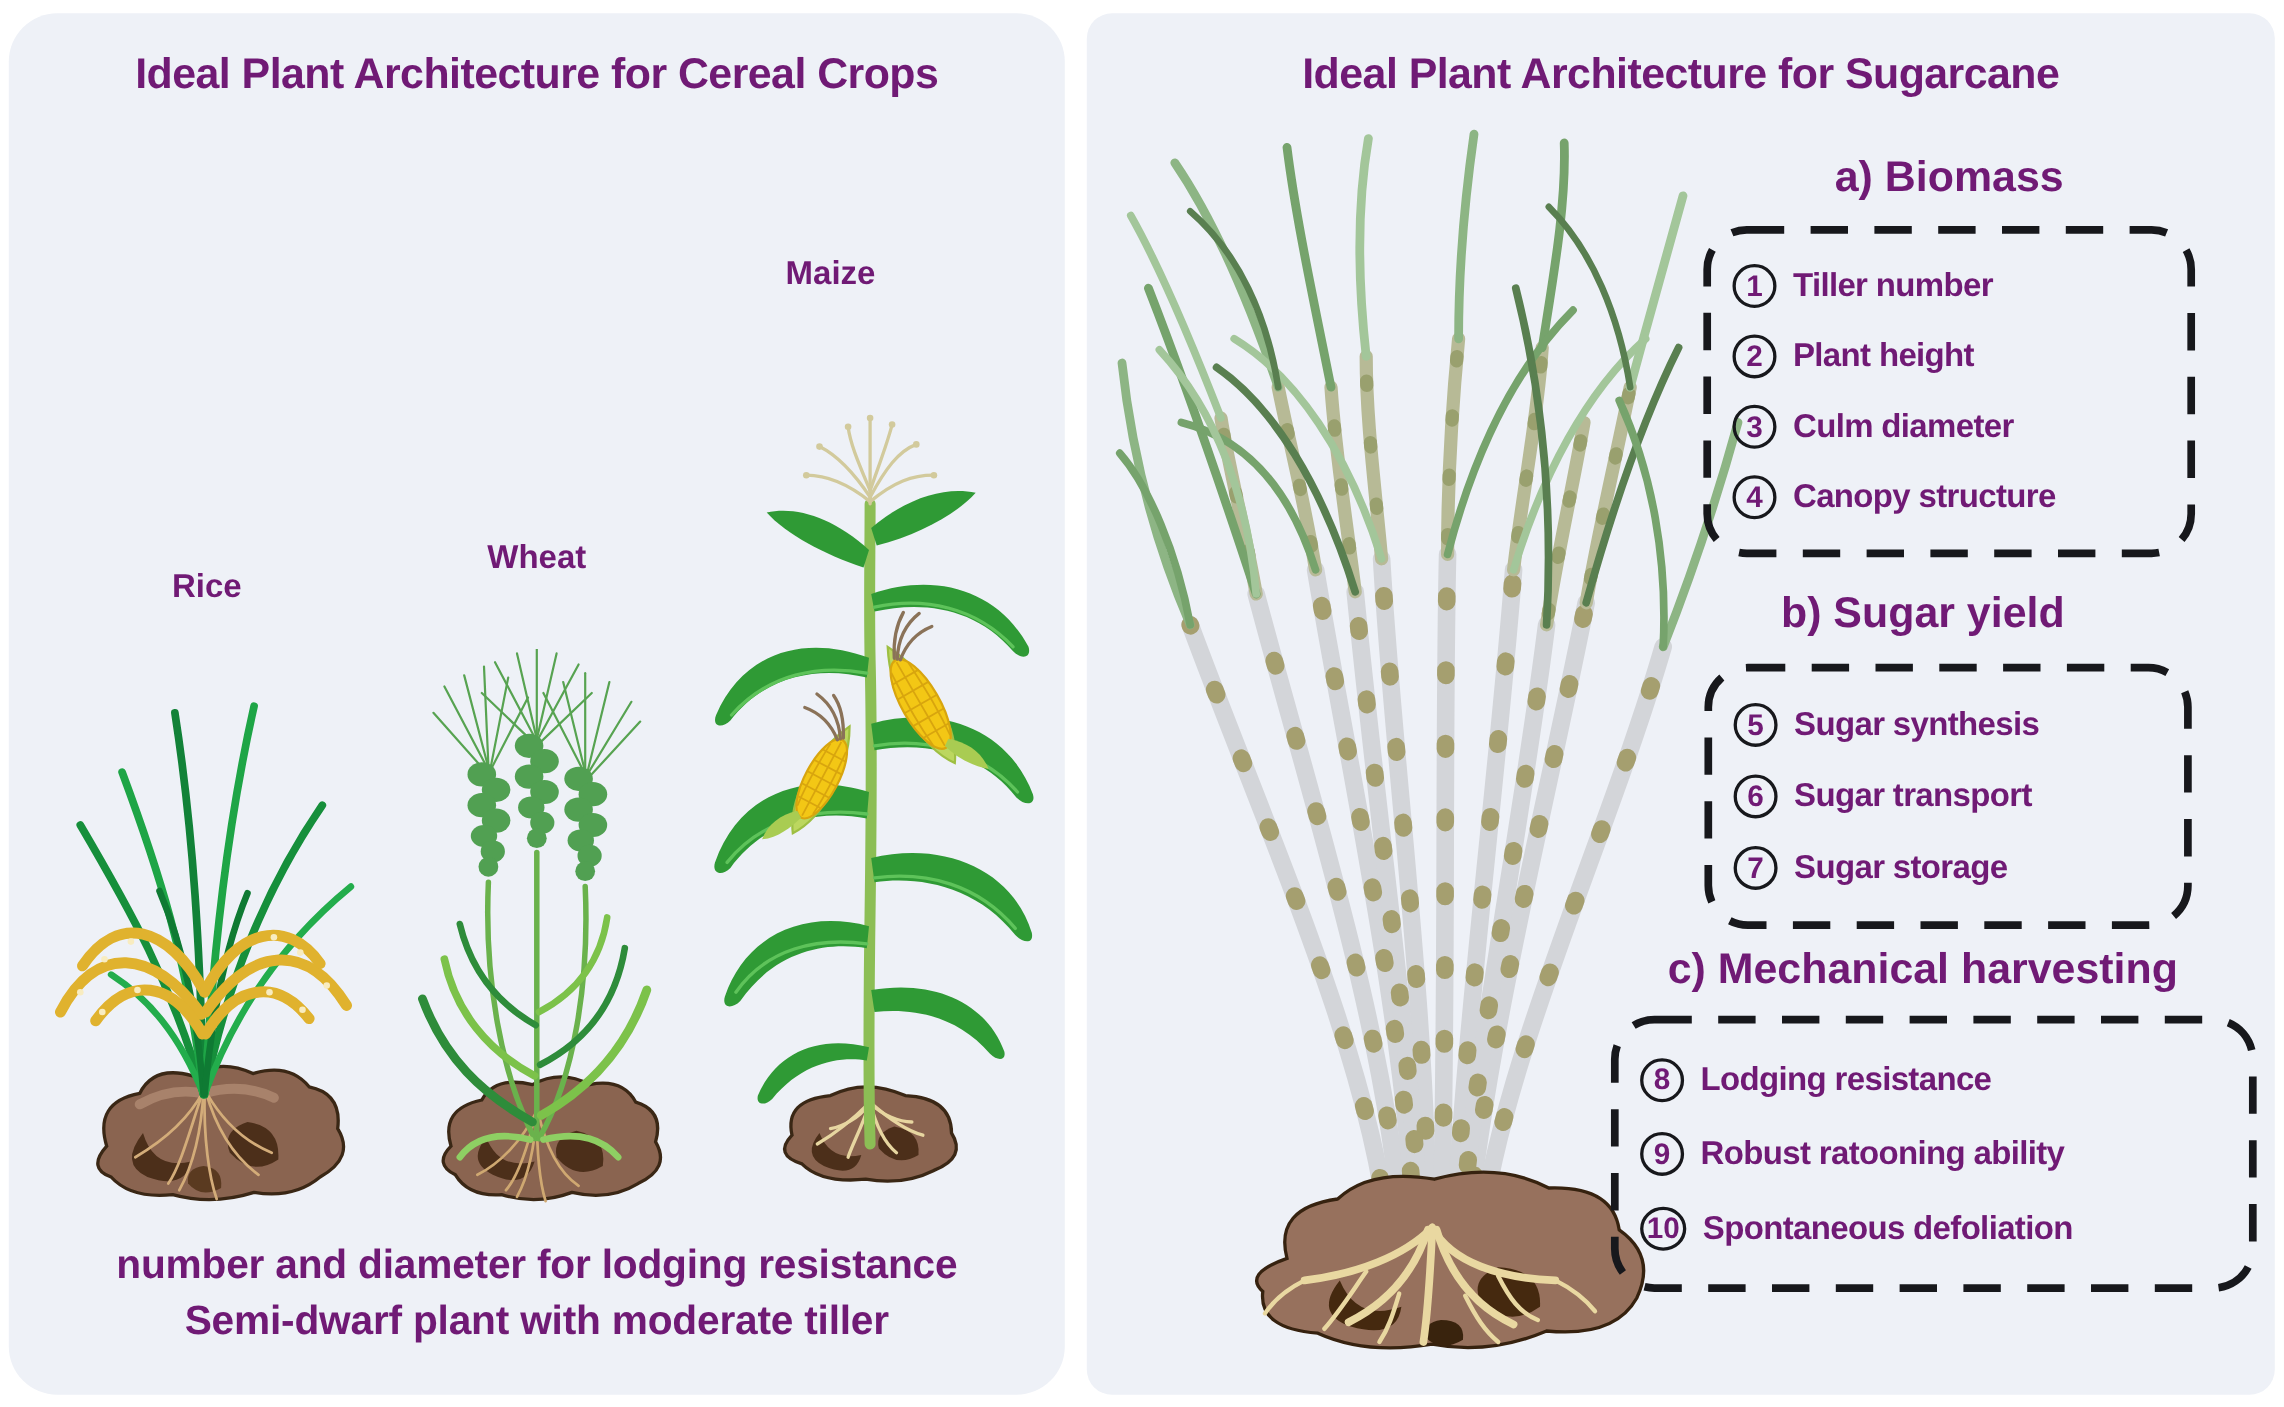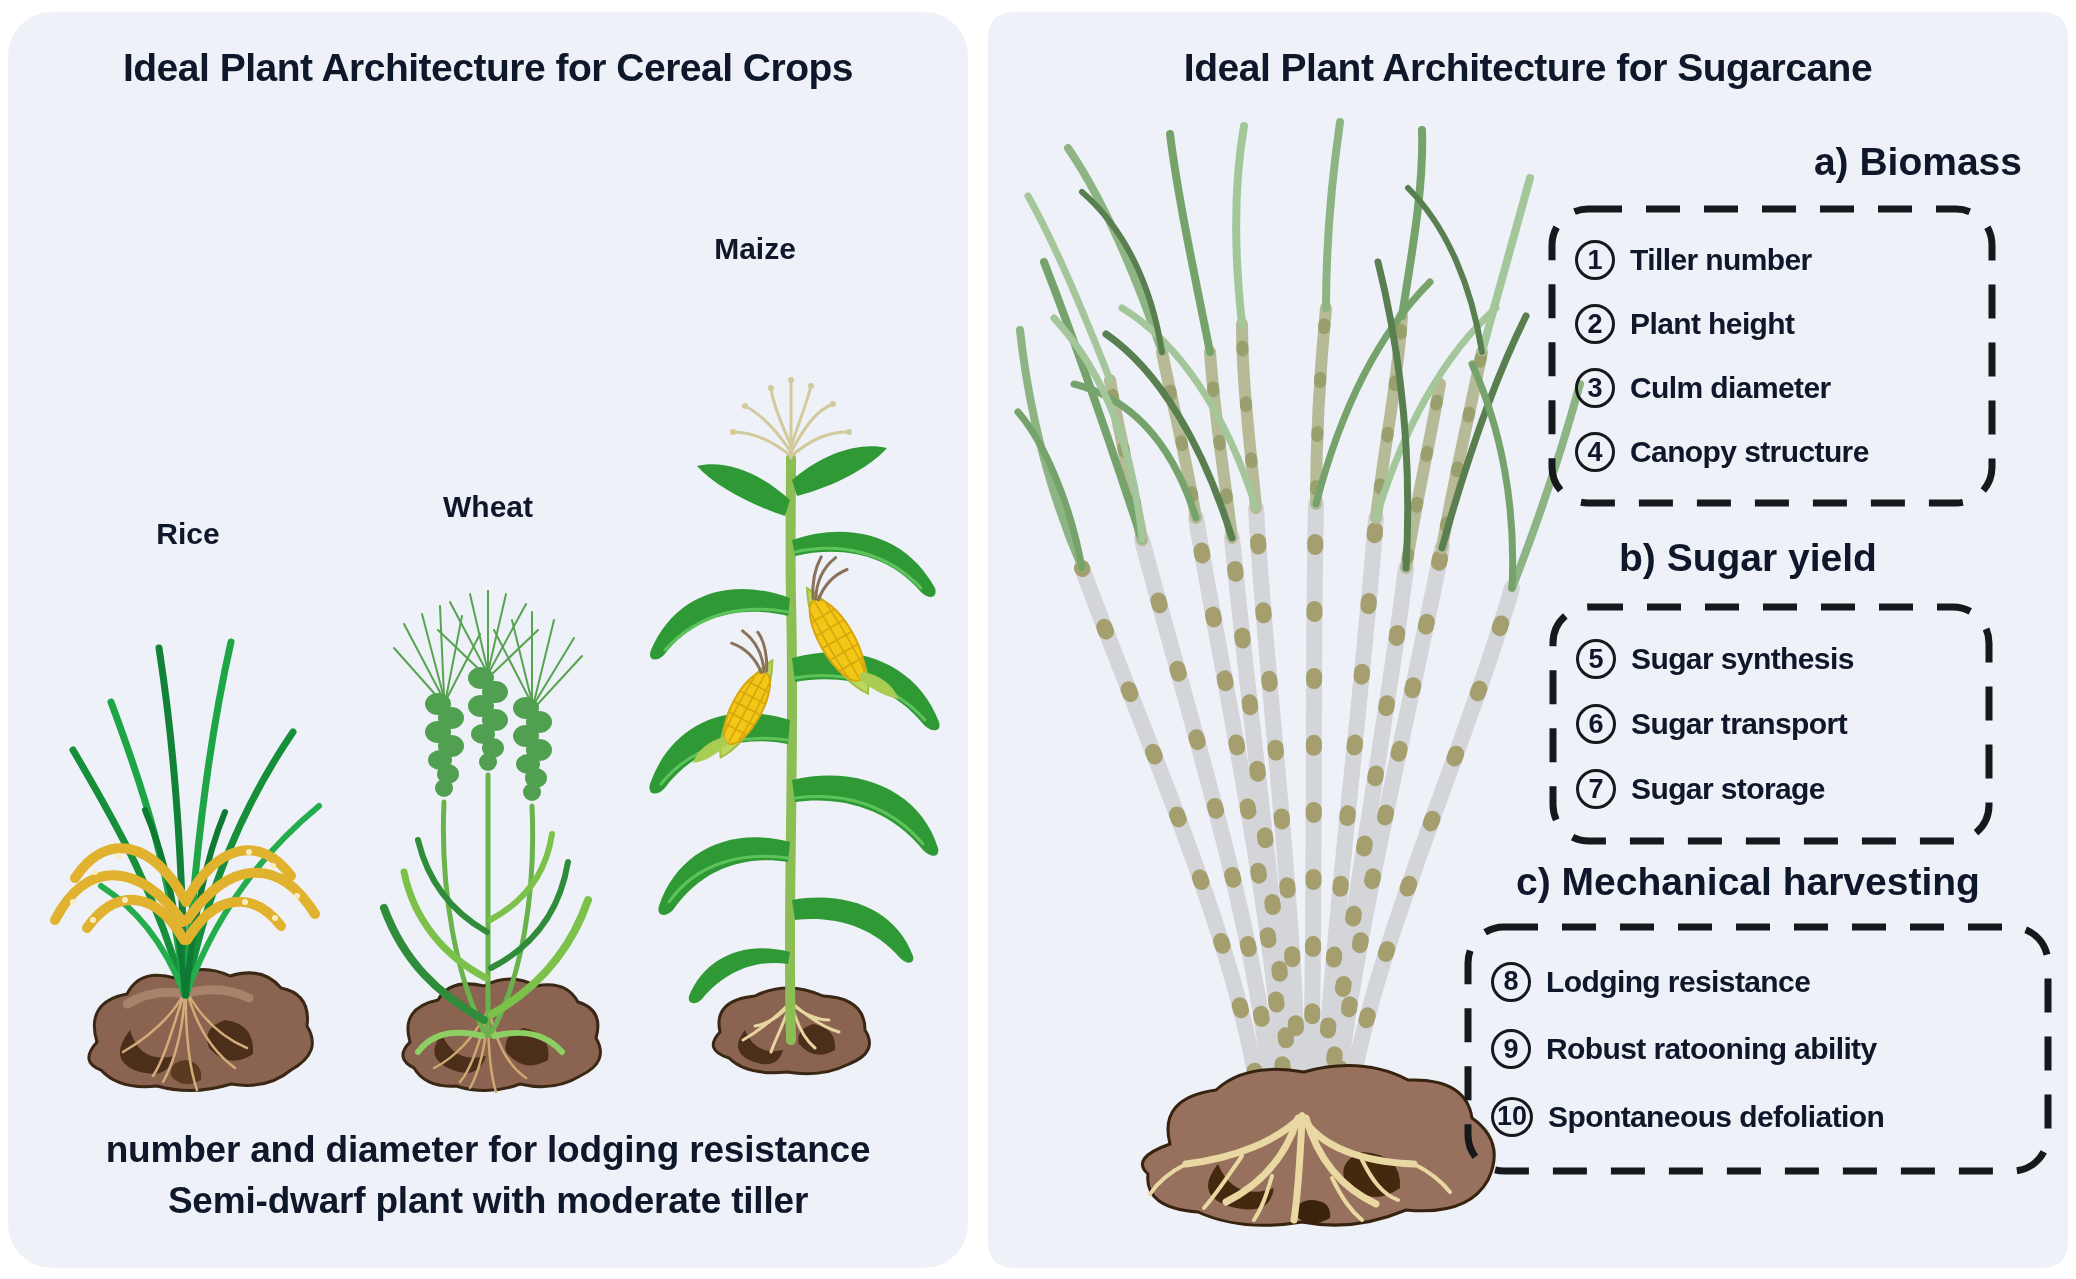--- a/index.html
+++ b/index.html
@@ -1,35 +1,35 @@
 <!DOCTYPE html>
 <html><head>
 <meta charset="utf-8">
 <style>
   html,body{margin:0;padding:0;background:#ffffff;}
   .page{position:relative;width:2076px;height:1279px;background:#ffffff;overflow:hidden;
-        font-family:"Liberation Sans", sans-serif;color:#0f172a;}
+        font-family:"Liberation Sans", sans-serif;color:#701a75;}
   .panel{position:absolute;top:12px;height:1256px;background:#eef1f7;border-radius:44px;}
   .panel.left{left:8px;width:960px;}
   .panel.right{left:988px;width:1080px;border-radius:23px;}
   .title{position:absolute;top:34px;left:0;width:100%;text-align:center;
          font-size:39px;font-weight:bold;letter-spacing:-0.5px;}
   .crop-label{position:absolute;width:220px;text-align:center;font-size:30px;font-weight:bold;}
   .crop-label.rice{left:70px;top:505px;}
   .crop-label.wheat{left:370px;top:478px;}
   .crop-label.maize{left:637px;top:220px;}
   .caption{position:absolute;left:0;top:1112px;width:100%;text-align:center;
            font-size:37px;font-weight:bold;line-height:51px;letter-spacing:-0.2px;}
   .plant{position:absolute;}
   .rice-svg{left:27px;top:578px;width:300px;height:530px;}
   .wheat-svg{left:330px;top:578px;width:300px;height:530px;}
   .maize-svg{left:617px;top:328px;width:330px;height:760px;}
   .cane-svg{left:22px;top:100px;width:580px;height:1150px;}
   .sec-heading{position:absolute;text-align:center;font-size:39px;font-weight:bold;}
-  .h-a{left:534px;top:128px;width:500px;text-align:right;}
+  .h-a{left:534px;top:128px;width:500px;}
   .h-b{left:510px;top:524px;width:500px;}
   .h-c{left:420px;top:848px;width:680px;}
   .dash-box{position:absolute;}
   .box-a{left:559px;top:192px;width:450px;height:304px;}
   .box-b{left:560px;top:590px;width:446px;height:244px;}
   .box-c{left:475px;top:910px;width:590px;height:254px;}
   .dash-rect{position:absolute;left:0;top:0;width:100%;height:100%;}
   .items{position:absolute;left:0;top:0;width:100%;height:100%;box-sizing:border-box;
          display:flex;flex-direction:column;justify-content:space-evenly;
          padding:12px 10px 12px 28px;}

